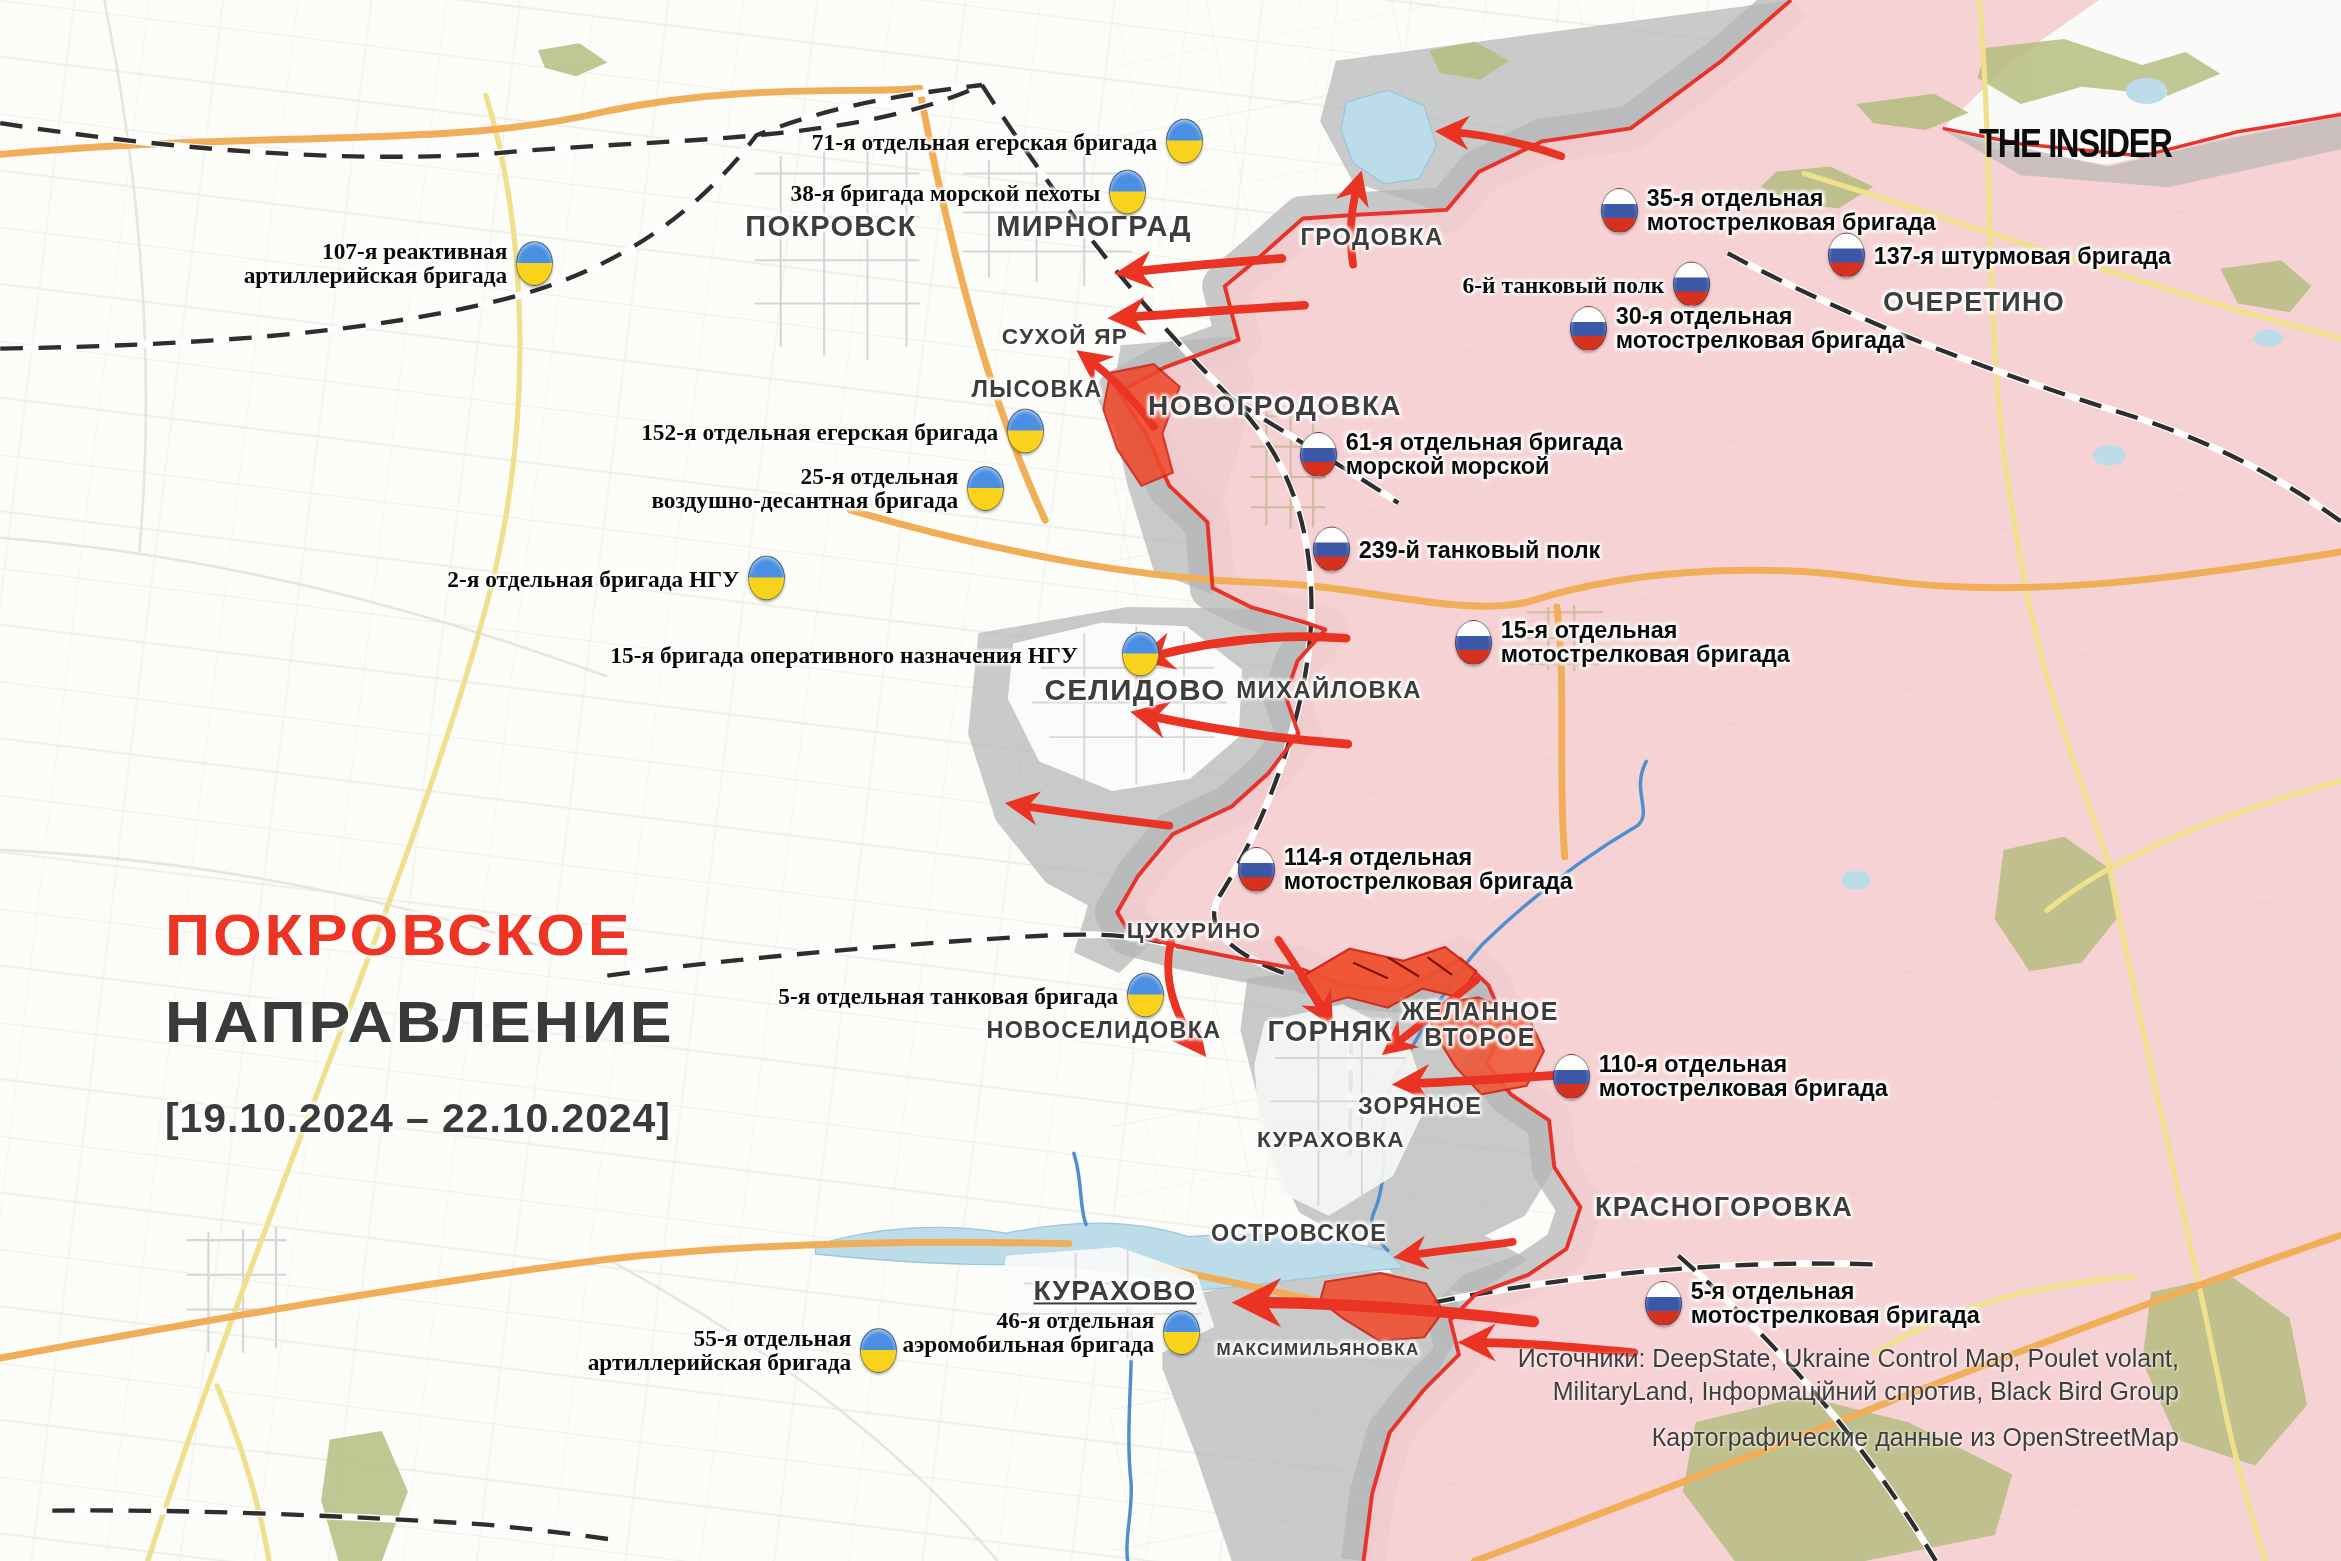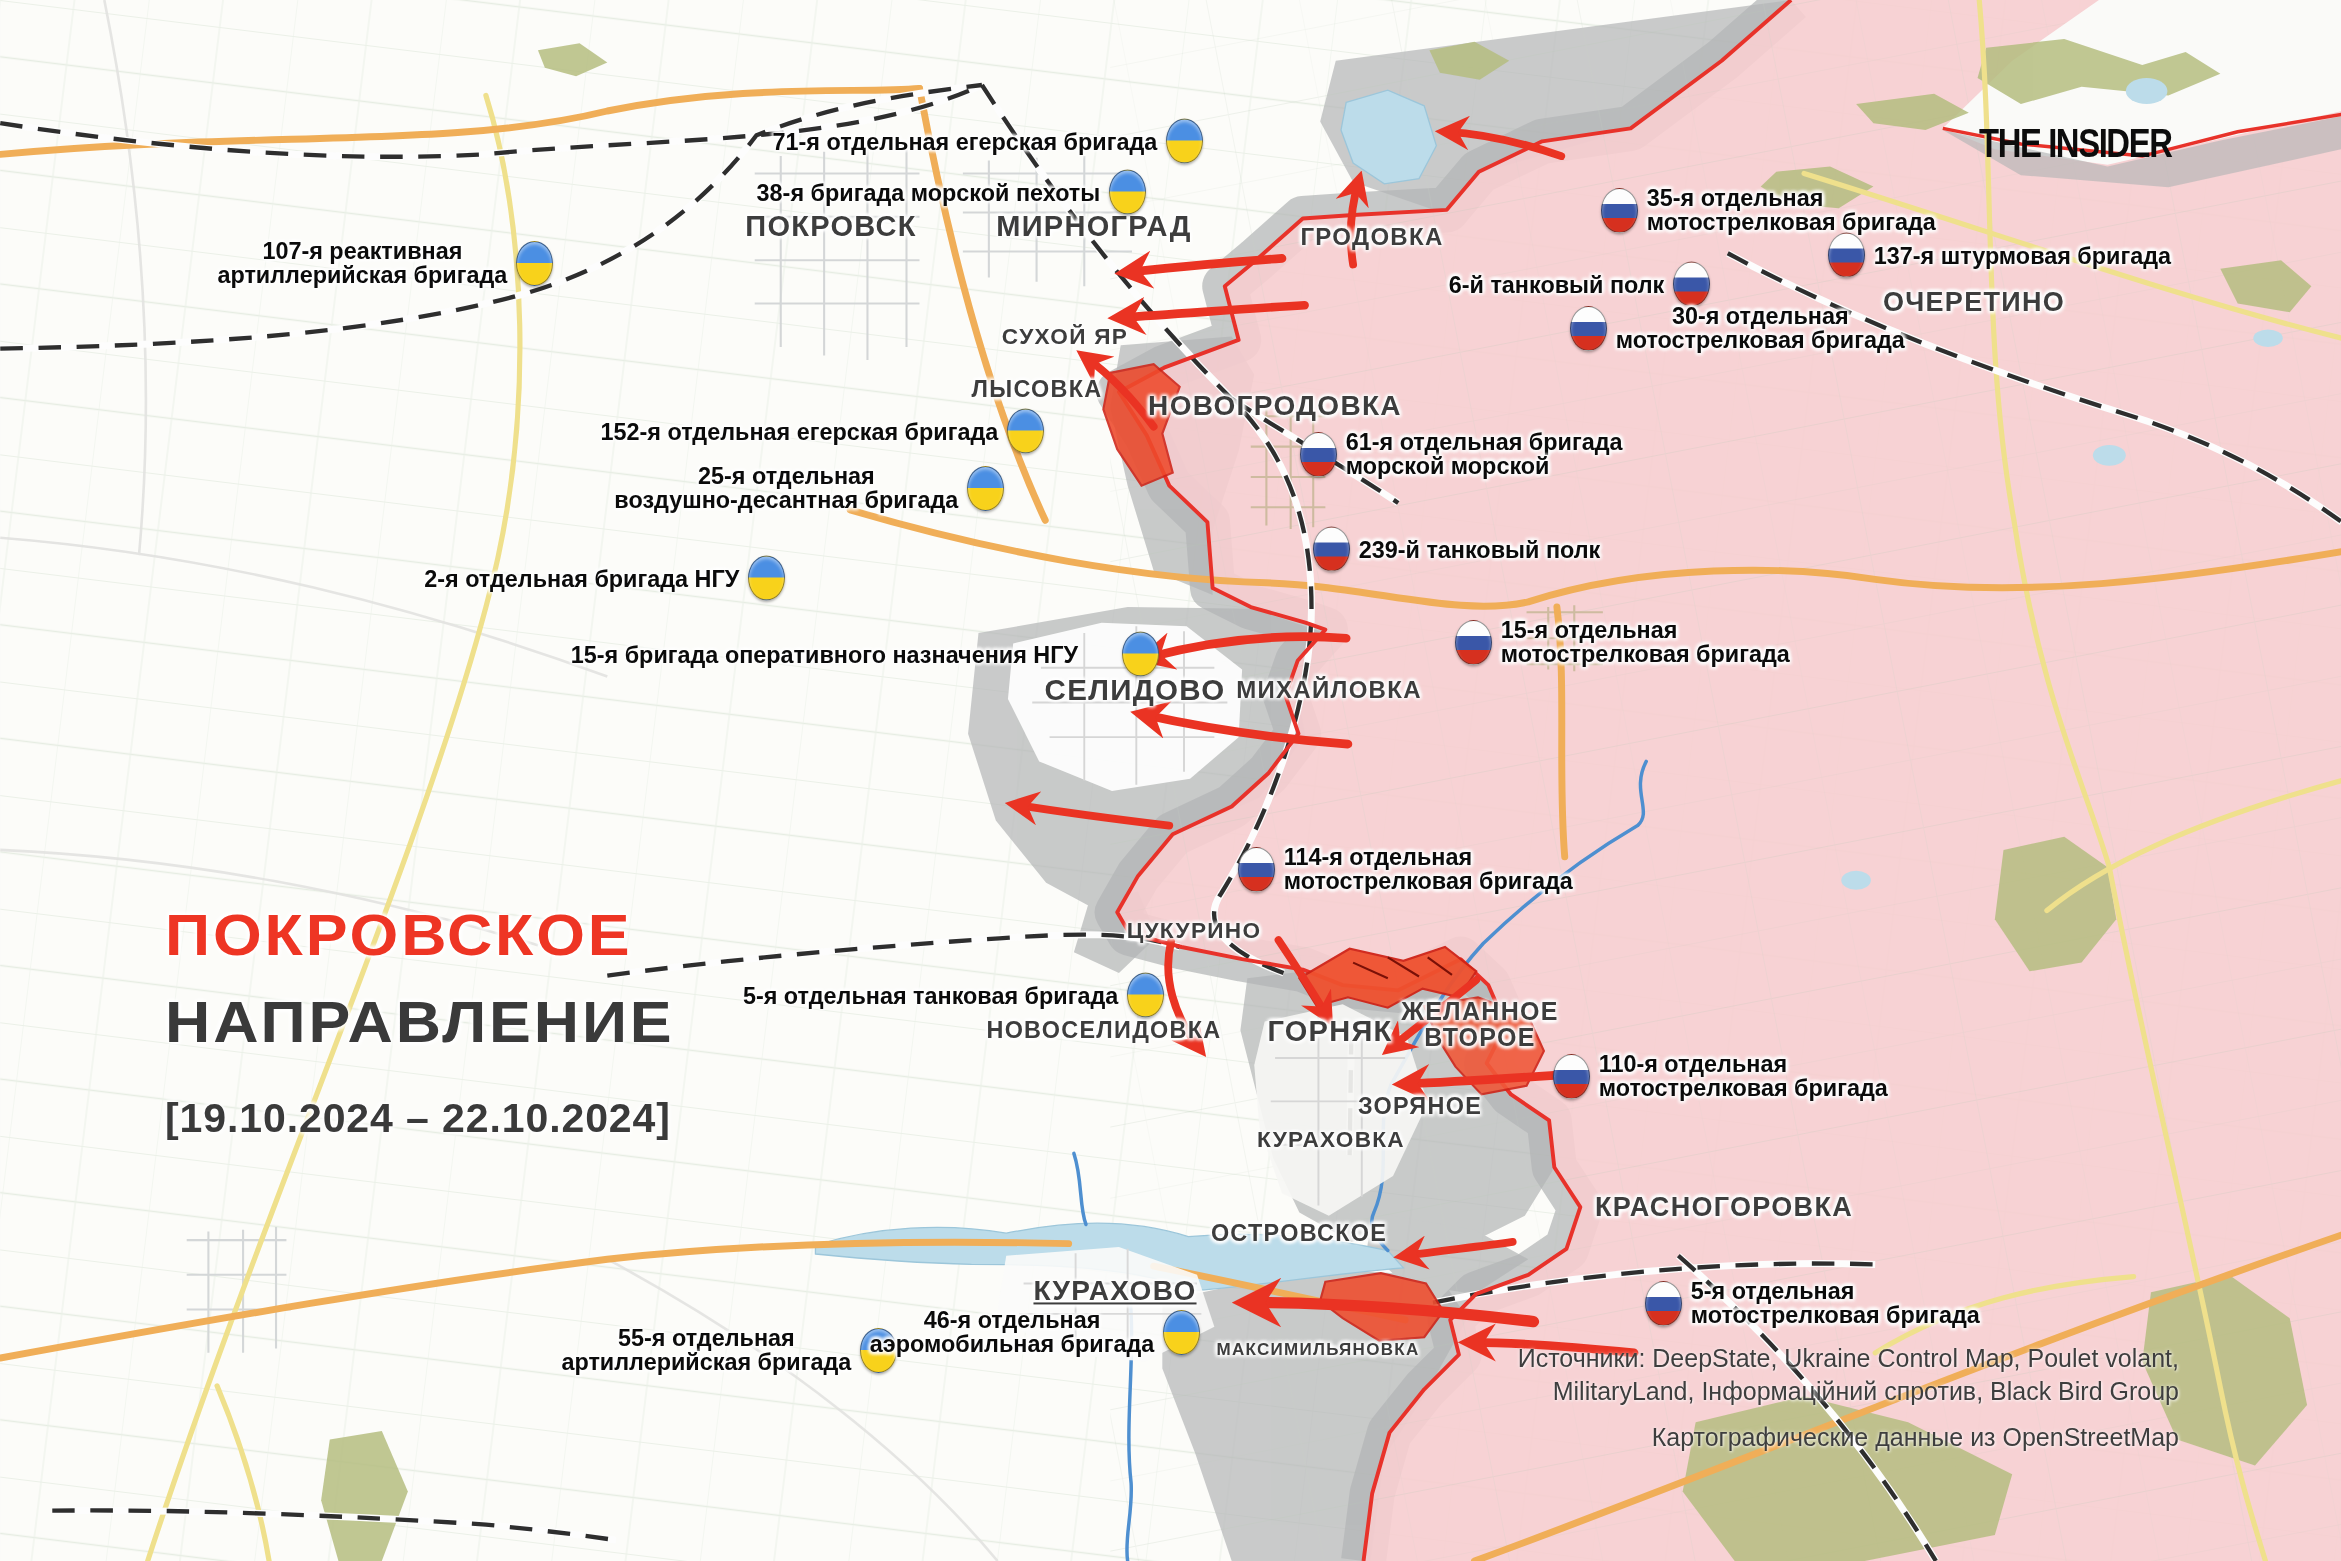--- a/index.html
+++ b/index.html
@@ -7,21 +7,21 @@
          font-family:"Liberation Sans",sans-serif;background:#fbfbf8;}
   #map-svg{position:absolute;left:0;top:0;width:2342px;height:1561px;}
   
   #labels{position:absolute;left:0;top:0;width:100%;height:100%;}
   .city{position:absolute;transform:translate(-50%,-50%);text-align:center;
         font-weight:700;color:#3d3d3d;letter-spacing:1.3px;line-height:1.04;white-space:nowrap;
         text-shadow:0 0 4.3px #fff,0 0 4.3px #fff,1.7px 1.7px 3.5px #fff,-1.7px -1.7px 3.5px #fff,1.7px -1.7px 3.5px #fff,-1.7px 1.7px 3.5px #fff;}
   .unit{position:absolute;display:flex;align-items:center;gap:8.7px;transform:translateY(-50%);white-space:nowrap;}
   .unit .ut{display:flex;flex-direction:column;font-weight:700;font-size:23.4px;line-height:24px;color:#0b0b0b;
         text-shadow:0 0 4.3px #fff,0 0 4.3px #fff,1.7px 1.7px 3.5px #fff,-1.7px -1.7px 3.5px #fff,1.7px -1.7px 3.5px #fff,-1.7px 1.7px 3.5px #fff;}
-  .unit .ut.r{text-align:center;}
+  .unit .ut.r{text-align:right;font-family:Liberation Serif, serif;}
   .flag{width:35px;height:43px;border-radius:50%;flex:none;border:1.7px solid rgba(45,45,45,.5);
         box-shadow:0 1.7px 2.6px rgba(0,0,0,.3), inset 0 2.6px 3.5px rgba(255,255,255,.45);}
   .flag.ua{background:linear-gradient(180deg,#4b8fe3 0 50%,#f8d21b 50% 100%);}
   .flag.ru{background:linear-gradient(180deg,#fdfdfd 0 34%,#3a57a8 34% 67%,#d6301f 67% 100%);}
   
   #title-block{position:absolute;left:165px;top:902px;}
   .t-line{font-weight:700;letter-spacing:2.6px;transform:scaleX(1.1);transform-origin:left center;white-space:nowrap;
           text-shadow:0 0 5.2px #fff,0 0 5.2px #fff,1.7px 1.7px 4.3px #fff,-1.7px -1.7px 4.3px #fff;}
   #title-1{font-size:57px;color:#ee3524;}
   #title-2{font-size:57px;color:#3a3a3a;margin-top:21px;}
@@ -344,21 +344,21 @@
         <span class="ut">
           <span>137-я штурмовая бригада</span>
         </span>
       </div>
       <div class="unit" style="right: 632px; top: 284px;">
         <span class="ut r">
           <span>6-й танковый полк</span>
         </span>
         <span class="flag ru"></span>
       </div>
-      <div class="unit" style="left: 1570px; top: 328px; text-align: center;">
+      <div class="unit" style="left: 1570px; top: 328px;">
         <span class="flag ru"></span>
         <span class="ut">
           <span>30-я отдельная</span>
           <span>мотострелковая бригада</span>
         </span>
       </div>
       <div class="unit" style="left: 1300px; top: 454px;">
         <span class="flag ru"></span>
         <span class="ut">
           <span>61-я отдельная бригада</span>

